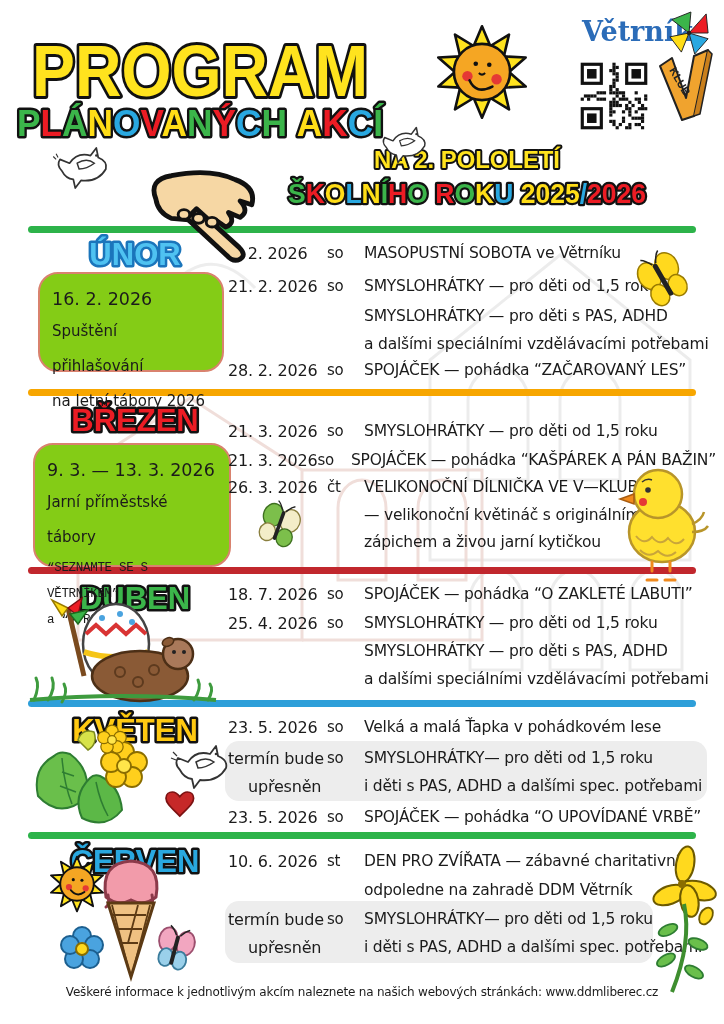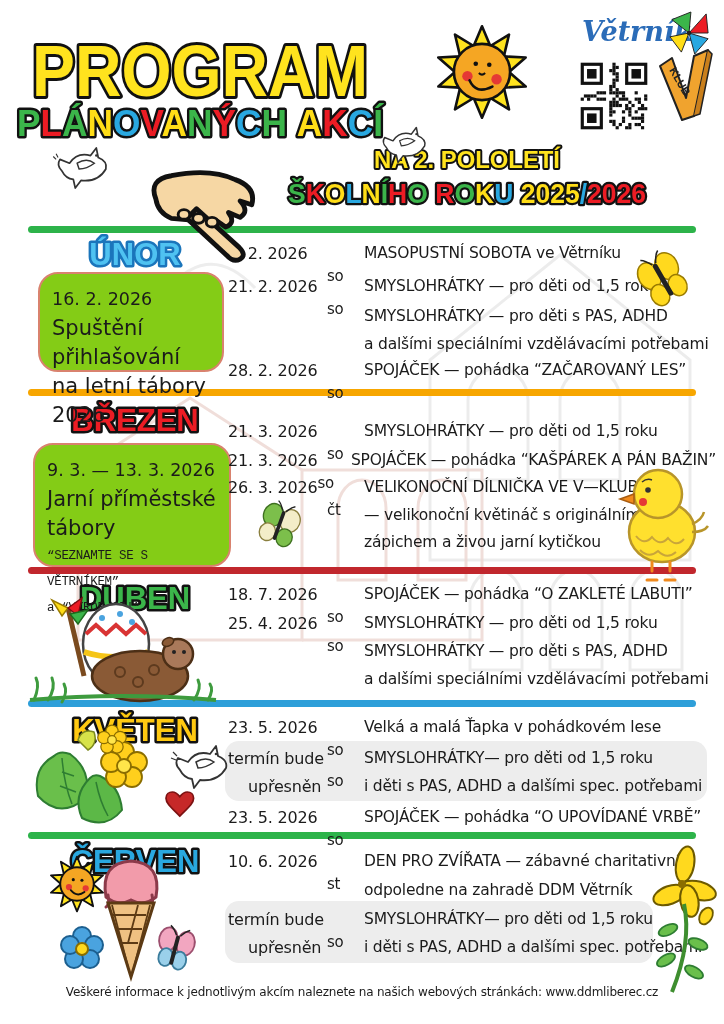--- a/index.html
+++ b/index.html
@@ -8,33 +8,33 @@
   .abs{position:absolute;}
   svg.abs{overflow:visible;}
   .wm{left:0;top:0;z-index:0;}
   .z1{z-index:1;} .z2{z-index:2;} .z3{z-index:3;}
   .outline-text{font-family:"Liberation Sans","DejaVu Sans",sans-serif;font-weight:bold;}
   
   .row{position:absolute;left:228px;width:488px;display:flex;align-items:flex-start;
        font-size:15.5px;letter-spacing:-0.2px;white-space:nowrap;z-index:2;}
   .date{width:99px;font-size:16px;font-weight:500;}
   .date.indent{padding-left:20px;width:79px;}
-  .day{width:37px;font-size:15px;margin-top:23px;}
+  .day{width:37px;font-size:15px;}
   .text{flex:1;}
   
   .info-box{position:absolute;background:#84cc16;border:2.5px solid #D9826E;border-radius:20px;
             padding:10px 12px;z-index:2;}
   .info-line1{font-size:17.5px;line-height:30px;}
-  .info-line{font-size:21px;line-height:29px;}
+  .info-line{font-size:15px;line-height:35px;}
   .info-caps{font-size:12.5px;line-height:26px;letter-spacing:-0.3px;font-family:Liberation Mono, monospace;}
   
   .tbd{position:absolute;background:#EDEDED;border-radius:14px;z-index:1;}
   .footer{position:absolute;left:0;top:985px;width:724px;text-align:center;
           font-size:12px;letter-spacing:-0.2px;z-index:2;}
-  .logo-name{font-family:"DejaVu Serif","Liberation Serif",serif;font-style:italic;font-weight:bold;
+  .logo-name{font-family:"DejaVu Serif","Liberation Serif",serif;font-weight:bold;
              font-size:27px;color:#2B6CB8;z-index:2;}
 </style>
 </head>
 <body>
 
 <div class="poster">
 
   <svg class="abs wm" width="724" height="1024">
     <g fill="none" stroke="#dedede" stroke-width="3" opacity=".55">
       <path d="M430 360 L560 255 L690 360 V560 H430 Z"></path>

